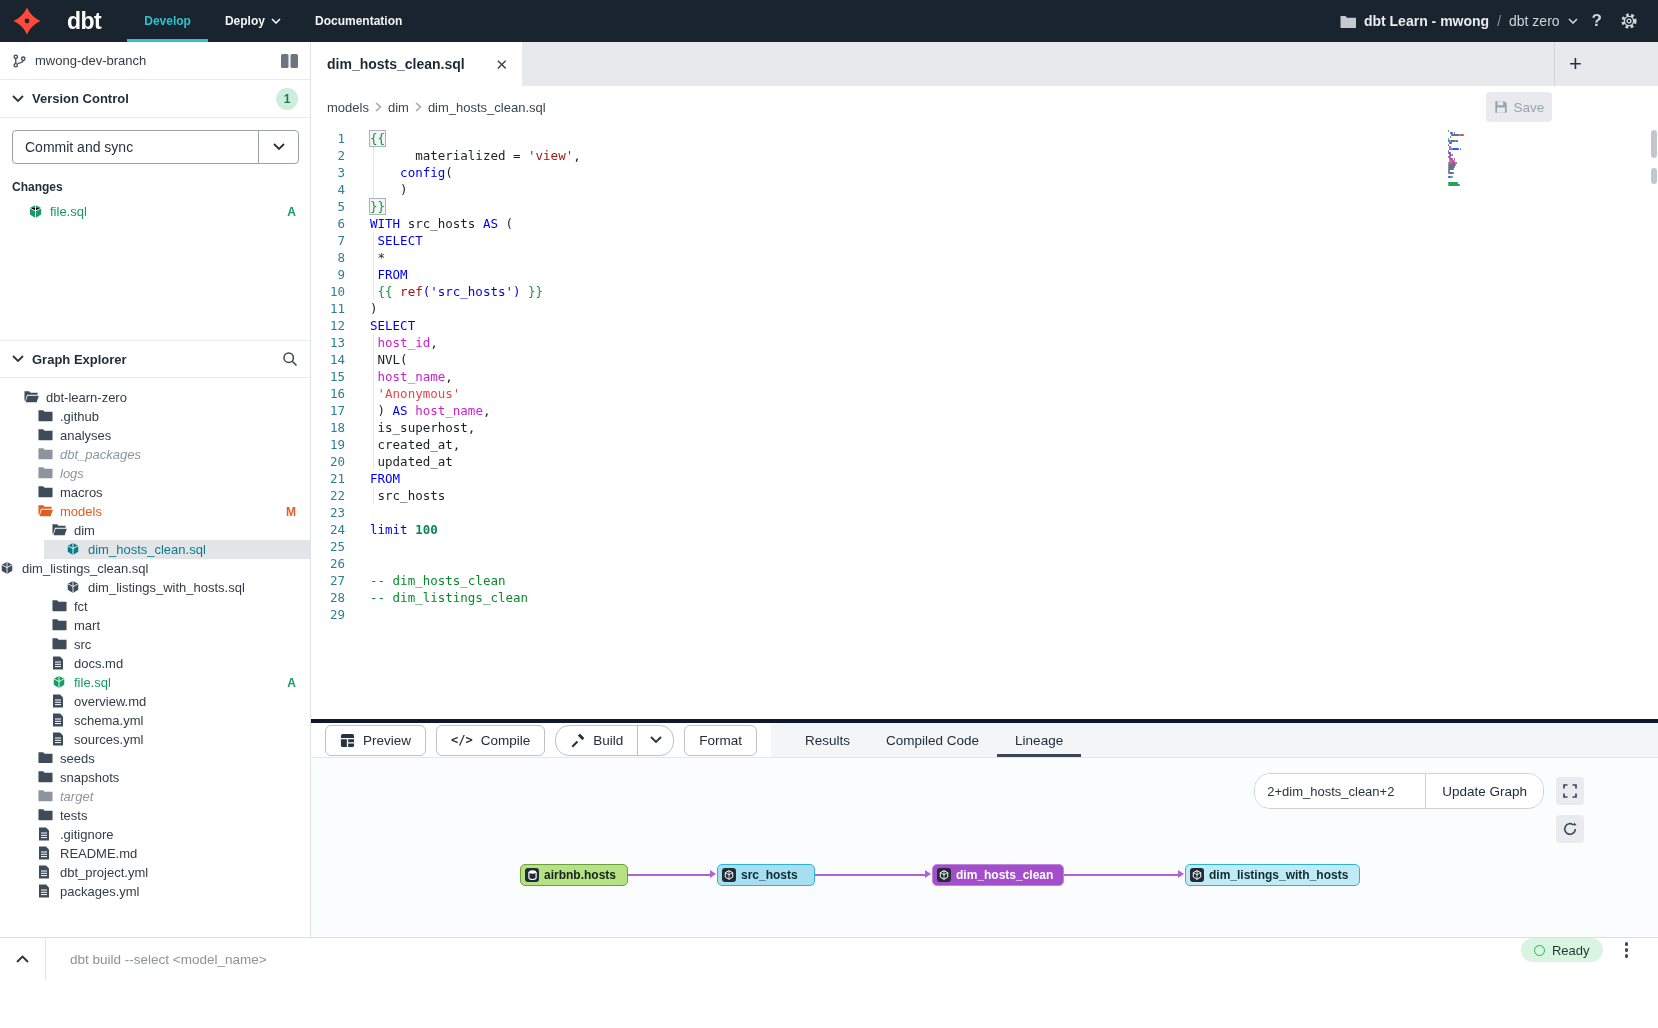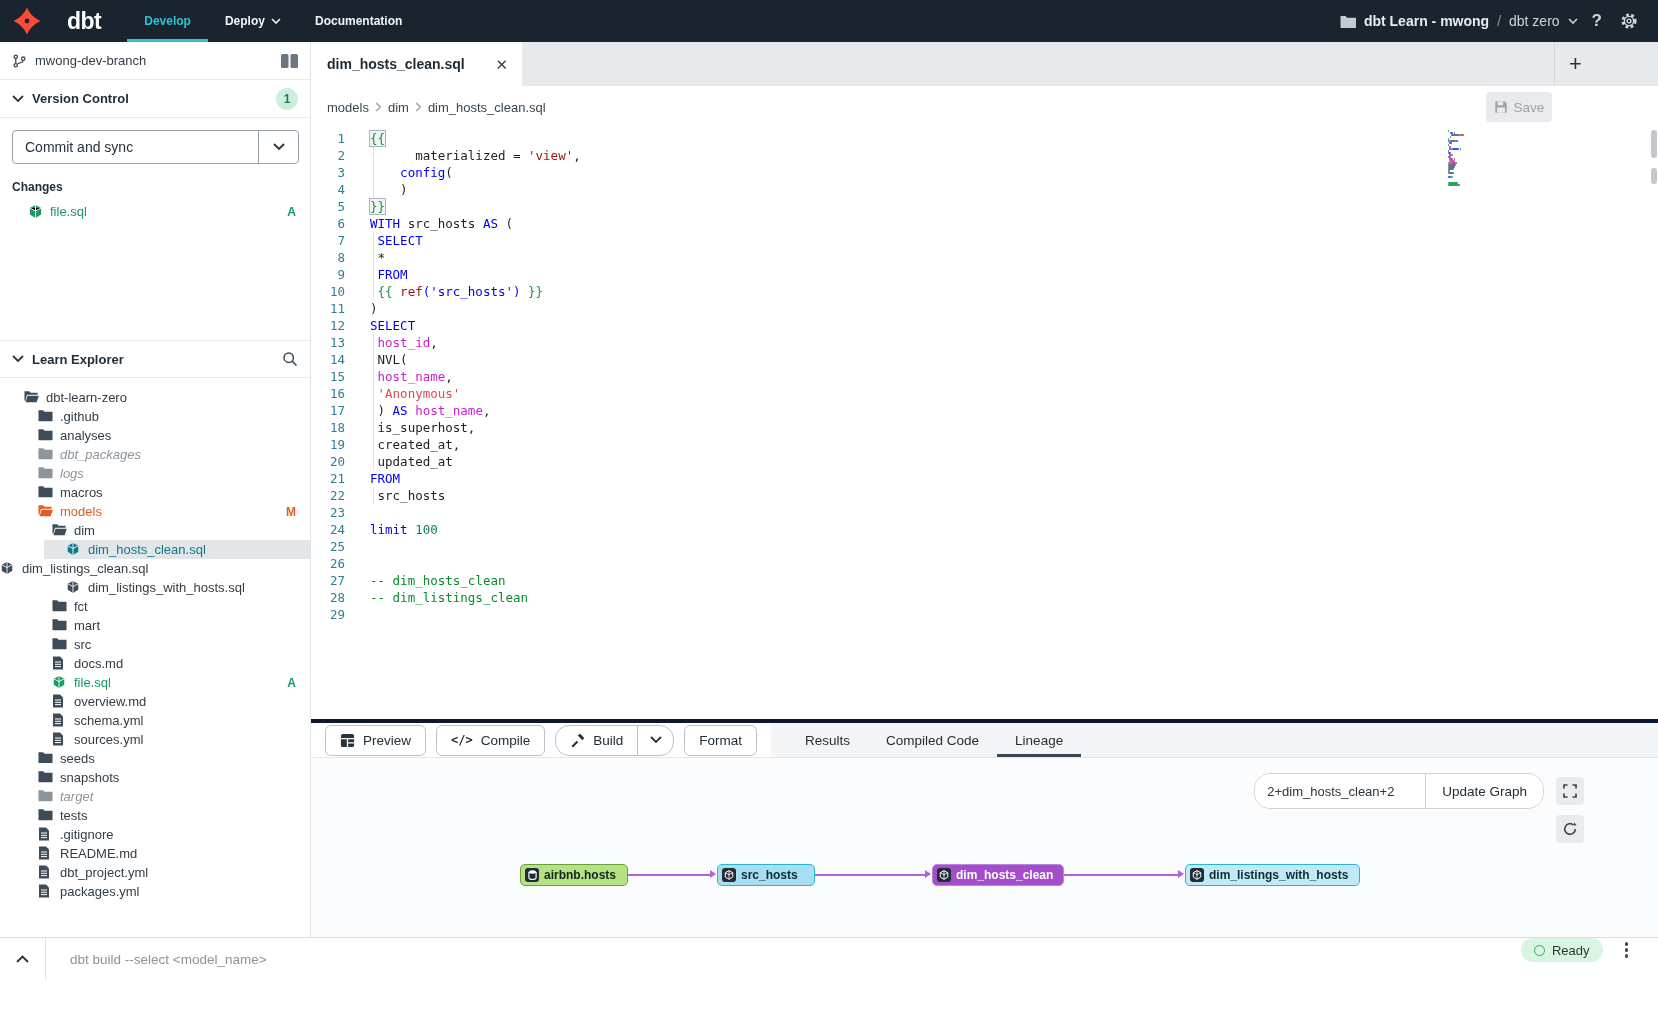--- a/index.html
+++ b/index.html
@@ -62,21 +62,21 @@
   .save-btn { position:absolute; right:106px; top:6px; height:30px; width:66px; border:none; border-radius:4px; background:#e8eaed; color:#99a3ad; font-size:13.5px; display:flex; align-items:center; justify-content:center; gap:6px; cursor:default; }
 
   .code-area { position:absolute; top:86px; left:0; right:0; bottom:218px; background:#fff; font-family:"DejaVu Sans Mono", monospace; font-size:12.5px; line-height:17px; }
   .gutter { position:absolute; top:2px; left:0; width:34px; text-align:right; color:#2e7f95; user-select:none; }
   .gutter div { height:17px; }
   .code-lines { position:absolute; top:2px; left:59px; right:200px; }
   .code-line { height:17px; white-space:pre; position:relative; }
   .code-line.guide::before { content:""; position:absolute; left:3px; top:0; bottom:0; width:1px; background:#e4e7ea; }
   .kw{color:#0000f0;} .pl{color:#1c2126;} .ws{color:#1c2126;}
   .jinja{color:#10943f;} .cm{color:#0a8a2d;} .str{color:#a31515;}
-  .str2{color:#e5484d;} .col{color:#cb22cb;} .num{color:#098658;}
+  .str2{color:#e5484d;} .col{color:#cb22cb;} .num{color:#098658;font-weight:bold;}
   .ref{color:#a31515;} .refarg{color:#0000f0;}
   .match{outline:1px solid #aab2ba; background:#f3f4f6;}
   .minimap { position:absolute; top:2px; right:176px; width:34px; }
   .mm-row { position:relative; height:2px; }
   .mm-seg { position:absolute; top:0; height:1.6px; border-radius:1px; }
   .vscroll { position:absolute; top:0; right:0; width:8px; bottom:0; }
   .vscroll .thumb { position:absolute; right:1px; width:6px; background:#c2c7cd; border-radius:3px; }
 
   .toolbar { position:absolute; left:0; right:0; bottom:179px; height:39px; border-top:4px solid #0f172a; border-bottom:1px solid #e4e7ea; background:#fff; display:flex; align-items:center; }
   .tb-buttons { display:flex; align-items:center; gap:10px; padding-left:14px; }
@@ -202,21 +202,21 @@
       <path d="M8 1v6.5 M2 4.3l6 3.2 6-3.2 M8 14.9V7.5" stroke="#fff" stroke-width="1"></path>
     </svg>
     <span class="change-name">file.sql</span>
     <span class="status-letter a">A</span>
   </div>
 
   <div class="fe-header">
     <svg width="12" height="8" viewBox="0 0 12 8">
         <path d="M1 1l5 5 5-5" stroke="#2b3640" stroke-width="1.8" fill="none"></path>
       </svg>
-    <span class="panel-title">Learn Explorer</span>
+    <span class="panel-title">Graph Explorer</span>
     <svg width="16" height="16" viewBox="0 0 16 16">
       <circle cx="6.7" cy="6.7" r="4.7" fill="none" stroke="#3a4854" stroke-width="1.5"></circle>
       <path d="M10.4 10.4L14.5 14.5" stroke="#3a4854" stroke-width="1.5"></path>
     </svg>
   </div>
 
   <div class="file-tree" id="file-tree">
       <div class="tree-row" style="padding-left: 24px;">
         <span class="tree-icon">
           <svg width="15" height="13" viewBox="0 0 16 13">

